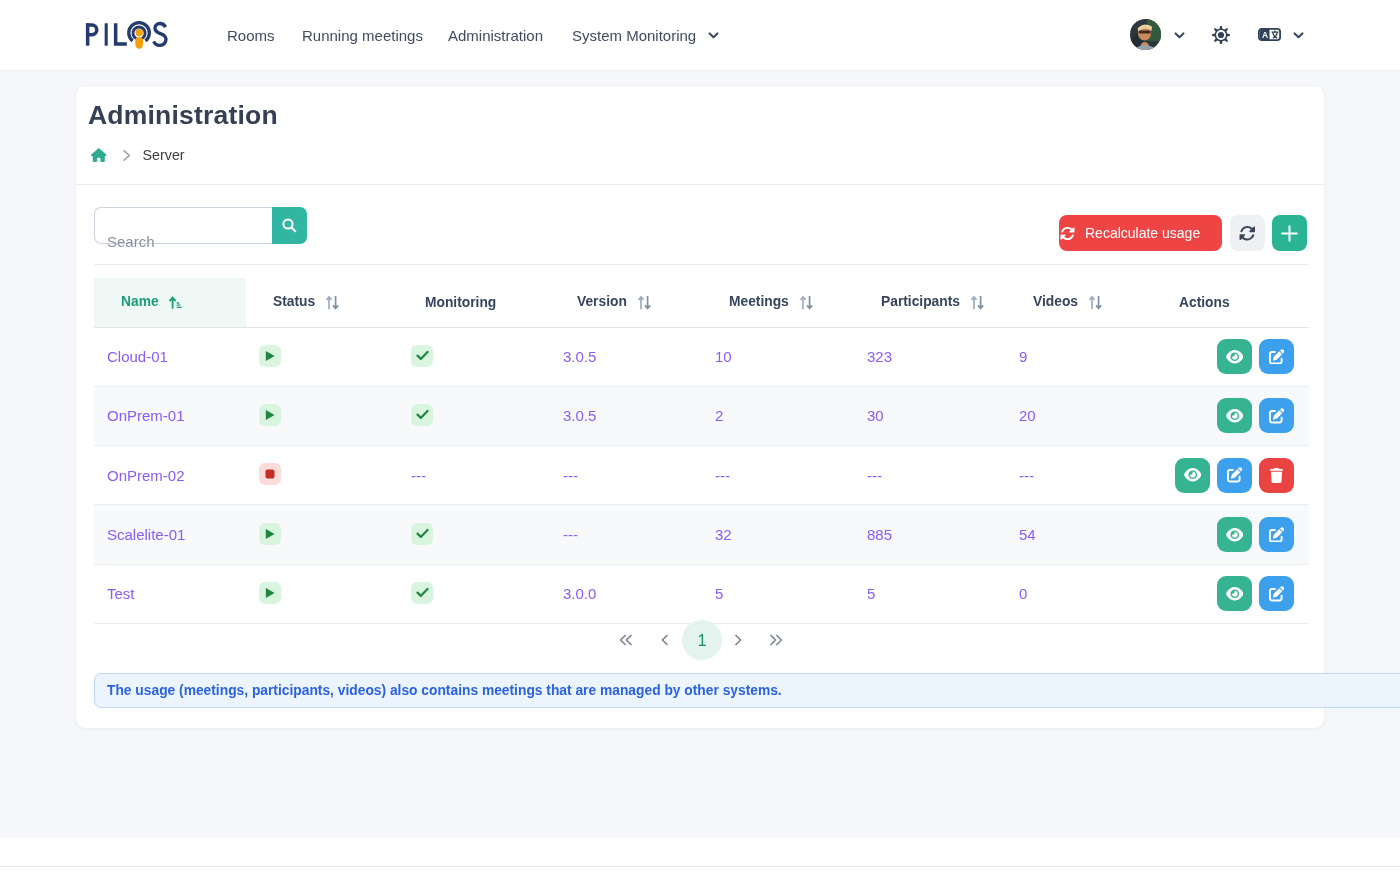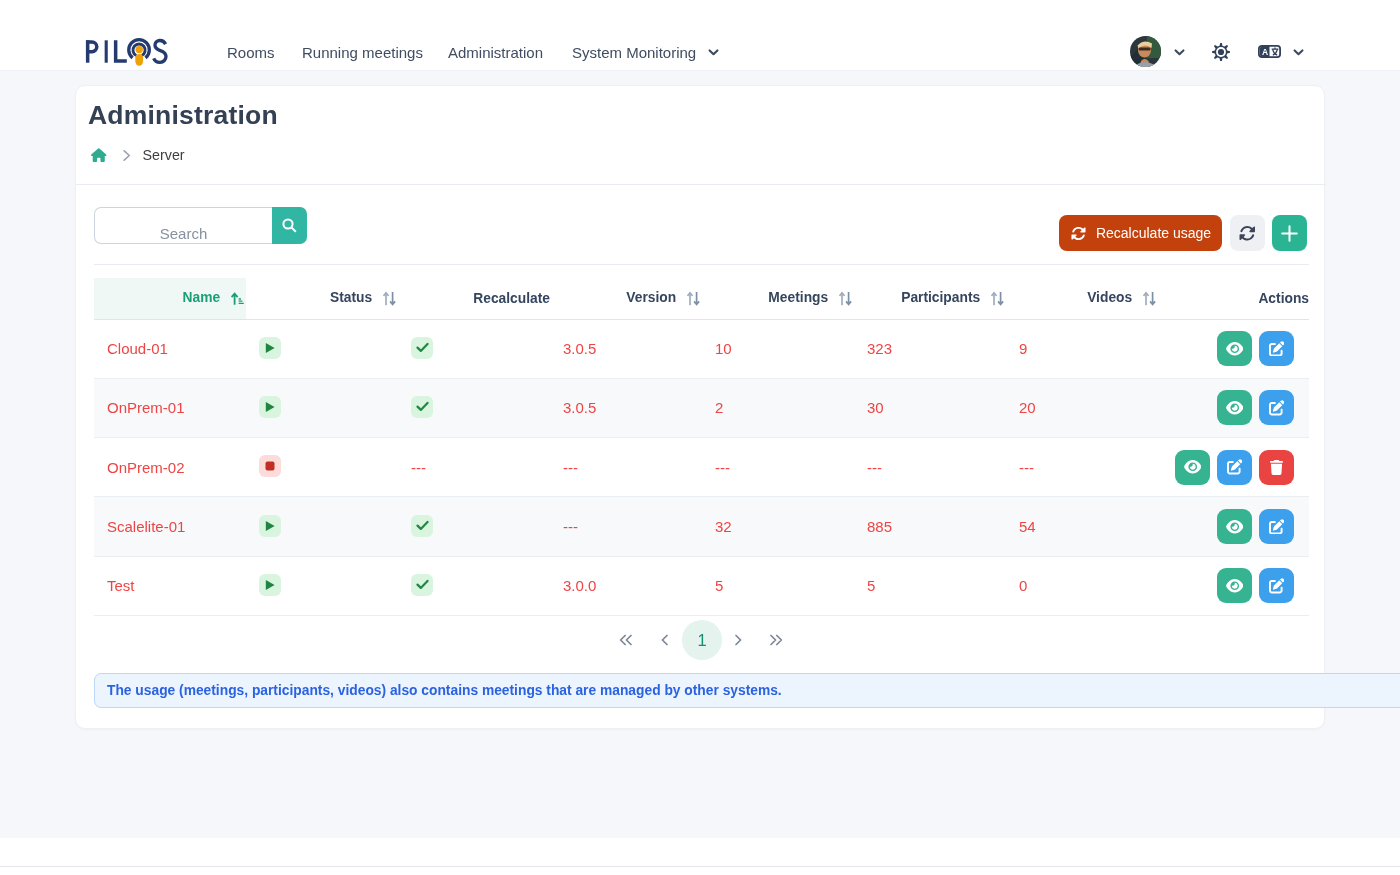--- a/index.html
+++ b/index.html
@@ -1,36 +1,36 @@
 <!DOCTYPE html>
 <html><head>
 <meta charset="utf-8">
 <style>
 * { margin:0; padding:0; box-sizing:border-box; }
 html,body { width:1400px; height:875px; font-family:"Liberation Sans", sans-serif; background:#fff; overflow:hidden; }
-.navbar { position:absolute; left:0; top:17px; width:1379px; height:70px; background:#fff; }
+.navbar { position:absolute; left:0; top:0; width:1379px; height:70px; background:#fff; }
 .logo { position:absolute; }
 .navlink { position:absolute; top:27px; font-size:15px; color:#3f4c61; }
 .main { position:absolute; left:0; top:70px; width:1400px; height:768px; background:#f5f7fa; border-top:1px solid #eef1f5; }
 .card { position:absolute; left:75px; top:14px; width:1250px; height:644px; background:#fff; border-radius:10px; border:1px solid #eef0f4; box-shadow:0 1px 2px rgba(0,0,0,0.03); }
 h1 { position:absolute; left:12px; top:14px; font-size:26.5px; font-weight:700; color:#344054; letter-spacing:0.2px; }
 .breadcrumb { position:absolute; left:15px; top:58px; display:flex; align-items:center; height:22px; }
 .bc-server { font-size:14.3px; color:#404040; }
 .divider { position:absolute; left:0; top:98px; width:1250px; height:1px; background:#e9edf2; }
 .searchwrap { position:absolute; left:18px; top:121px; display:flex; }
-.searchinput { width:178px; height:37px; border:1px solid #ccd4e0; border-right:none; border-radius:7px 0 0 7px; background:#fff; font-size:15px; color:#87919f; padding:8px 12px; line-height:35px;text-align:center; }
+.searchinput { width:178px; height:37px; border:1px solid #ccd4e0; border-right:none; border-radius:7px 0 0 7px; background:#fff; font-size:15px; color:#87919f; padding:16px 12px; line-height:35px; }
 .searchbtn { width:35px; height:37px; background:#31b6a3; border-radius:0 7px 7px 0; display:flex; align-items:center; justify-content:center; }
 .topbtns { position:absolute; right:17px; top:129px; display:flex; }
-.btn-recalc { width:163px; justify-content:center; height:36px; background:#c2410c; color:#fff; border-radius:8px; font-size:14px; display:flex; align-items:center; padding:0; }
+.btn-recalc { width:163px; justify-content:flex-start; height:36px; background:#ef4444; color:#fff; border-radius:8px; font-size:14px; display:flex; align-items:center; padding:0; }
 .btn-refresh { width:35px; height:36px; background:#eef0f4; border-radius:8px; margin-left:8px; display:flex; align-items:center; justify-content:center; }
 .btn-plus { width:35px; height:36px; background:#2bb493; border-radius:8px; margin-left:7px; display:flex; align-items:center; justify-content:center; }
 table { position:absolute; left:18px; top:192px; width:1215px; border-collapse:collapse; table-layout:fixed; }
-th { height:41px; text-align:right; padding:0 0 0 16px; font-size:13.8px; font-weight:700; color:#35455e; border-bottom:1px solid #dfe5ec; white-space:nowrap; }
+th { height:49px; text-align:left; padding:0 0 0 27px; font-size:13.8px; font-weight:700; color:#35455e; border-bottom:1px solid #dfe5ec; white-space:nowrap; }
 th.sorted { background:#eff8f4; color:#1a9e77; }
-td { height:59.3px; padding:0 0 0 13px; font-size:15px; color:#ef4444; border-bottom:1px solid #e9eef3; }
+td { height:59.3px; padding:0 0 0 13px; font-size:15px; color:#8b5cf6; border-bottom:1px solid #e9eef3; }
 tr.stripe td { background:#f7f9fb; }
 td.actions { text-align:right; padding:0 15px 0 0; }
 .ic { display:inline-block; vertical-align:middle; }
 .sq { display:inline-flex; position:relative; top:-1px; width:22px; height:22px; border-radius:6px; align-items:center; justify-content:center; }
 .sq.green { background:#d9f4df; }
 .sq.red { background:#fbdcda; }
 .abtn { display:inline-flex; width:35px; height:35px; border-radius:9px; align-items:center; justify-content:center; margin-left:7px; }
 .abtn.view { background:#36b491; }
 .abtn.edit { background:#3da0ec; }
 .abtn.del { background:#e94442; }
@@ -163,21 +163,21 @@
    <thead>
     <tr>
       <th class="sorted">Name <svg class="ic" width="16" height="15" viewBox="0 0 16 15" style="margin-left:6px;">
                 <path d="M4.6 12.8 V2.8 M2.2 5.4 L4.6 2.6 L7.0 5.4" fill="none" stroke="#1a9e77" stroke-width="1.8" stroke-linecap="square"></path>
                 <path d="M8.6 12.4 H13.8 M8.6 10.2 H12.4 M8.6 8.0 H11.0" stroke="#1a9e77" stroke-width="1.3"></path>
               </svg></th>
       <th>Status <svg class="ic" width="17" height="15" viewBox="0 0 17 15" style="margin-left:5px;">
                 <path d="M5.0 13.4 V2.0 M3.0 4.2 L5.0 1.8 L7.0 4.2" fill="none" stroke="#a0aebf" stroke-width="1.7" stroke-linecap="square"></path>
                 <path d="M11.6 1.8 V13.2 M9.6 11.0 L11.6 13.4 L13.6 11.0" fill="none" stroke="#7e90a6" stroke-width="1.7" stroke-linecap="square"></path>
               </svg></th>
-      <th>Recalculate</th>
+      <th>Monitoring</th>
       <th>Version <svg class="ic" width="17" height="15" viewBox="0 0 17 15" style="margin-left:5px;">
                 <path d="M5.0 13.4 V2.0 M3.0 4.2 L5.0 1.8 L7.0 4.2" fill="none" stroke="#a0aebf" stroke-width="1.7" stroke-linecap="square"></path>
                 <path d="M11.6 1.8 V13.2 M9.6 11.0 L11.6 13.4 L13.6 11.0" fill="none" stroke="#7e90a6" stroke-width="1.7" stroke-linecap="square"></path>
               </svg></th>
       <th>Meetings <svg class="ic" width="17" height="15" viewBox="0 0 17 15" style="margin-left:5px;">
                 <path d="M5.0 13.4 V2.0 M3.0 4.2 L5.0 1.8 L7.0 4.2" fill="none" stroke="#a0aebf" stroke-width="1.7" stroke-linecap="square"></path>
                 <path d="M11.6 1.8 V13.2 M9.6 11.0 L11.6 13.4 L13.6 11.0" fill="none" stroke="#7e90a6" stroke-width="1.7" stroke-linecap="square"></path>
               </svg></th>
       <th>Participants <svg class="ic" width="17" height="15" viewBox="0 0 17 15" style="margin-left:5px;">
                 <path d="M5.0 13.4 V2.0 M3.0 4.2 L5.0 1.8 L7.0 4.2" fill="none" stroke="#a0aebf" stroke-width="1.7" stroke-linecap="square"></path>

